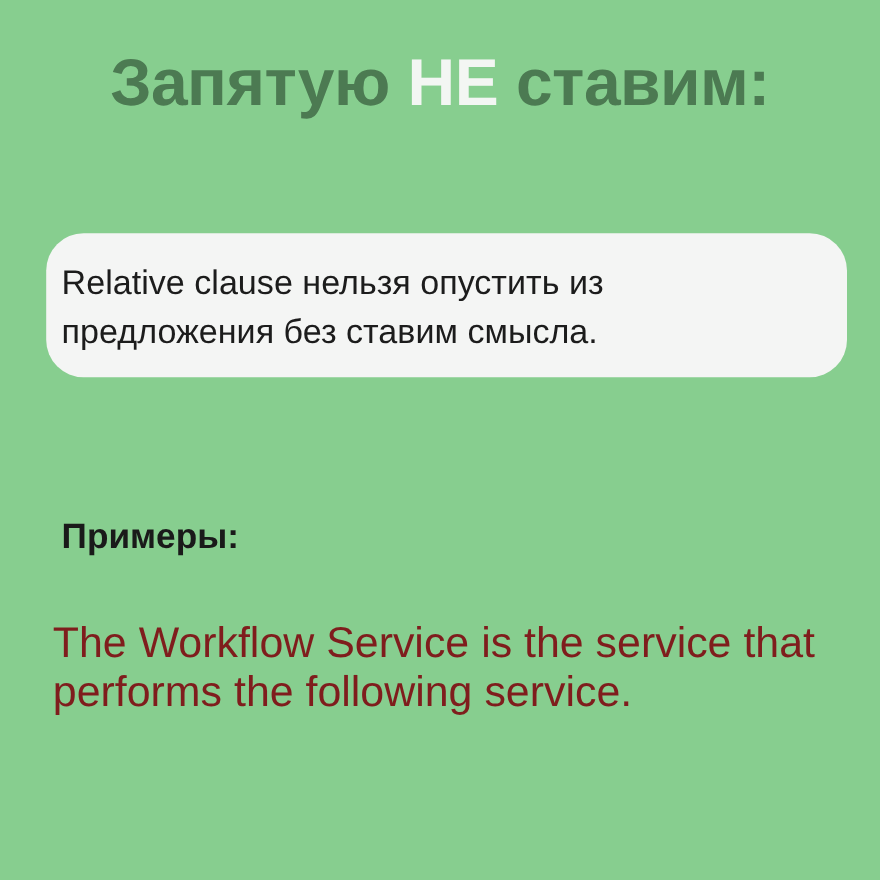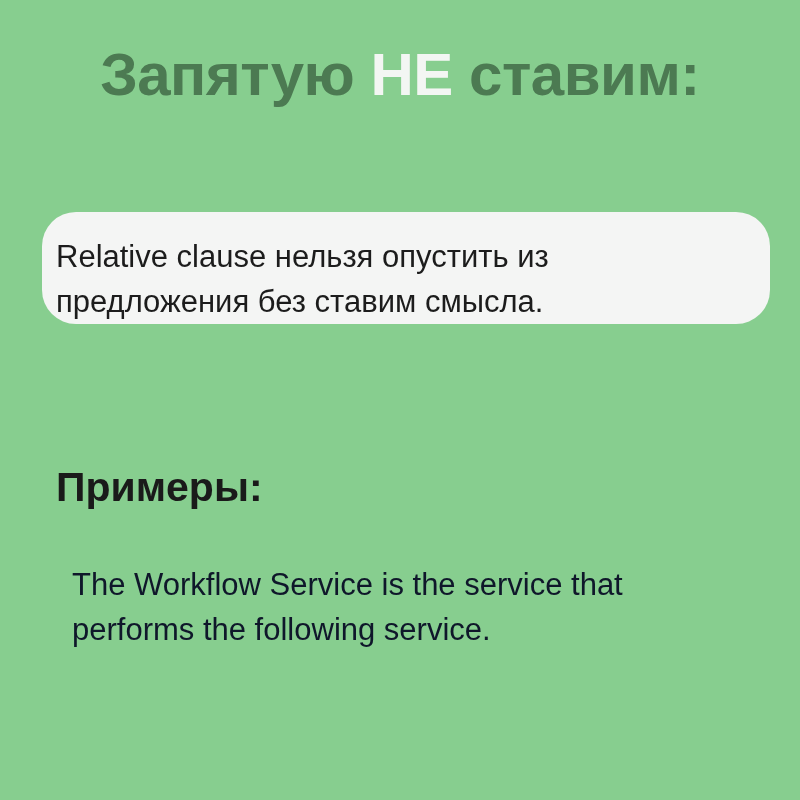--- a/index.html
+++ b/index.html
@@ -38,21 +38,21 @@
   .title .emph {
     color: #f3f6f3;
   }
 
   
   .card {
     position: absolute;
     left: 42px;
     top: 212px;
     width: 728px;
-    height: 112px;
+    height: 131px;
     background: #f4f5f4;
     border-radius: 34px;
     box-sizing: border-box;
     padding: 22px 30px 0 14px;
   }
   .card-text {
     font-size: 31px;
     line-height: 45px;
     color: #1c1c1c;
     font-weight: 400;
@@ -60,34 +60,34 @@
   .card-line {
     display: block;
     white-space: nowrap;
   }
 
   
   .examples-heading {
     position: absolute;
     left: 56px;
     top: 468px;
-    font-size: 41px;
+    font-size: 32px;
     font-weight: bold;
     color: #1a1a1a;
     line-height: 38px;
   }
 
   
   .example-body {
     position: absolute;
-    left: 72px;
+    left: 48px;
     top: 562px;
-    font-size: 31px;
+    font-size: 39px;
     line-height: 45px;
-    color: #0f172a;
+    color: #7f1d1d;
     font-weight: 400;
   }
   .example-line {
     display: block;
     white-space: nowrap;
   }
 </style>
 </head>
 <body>
 

